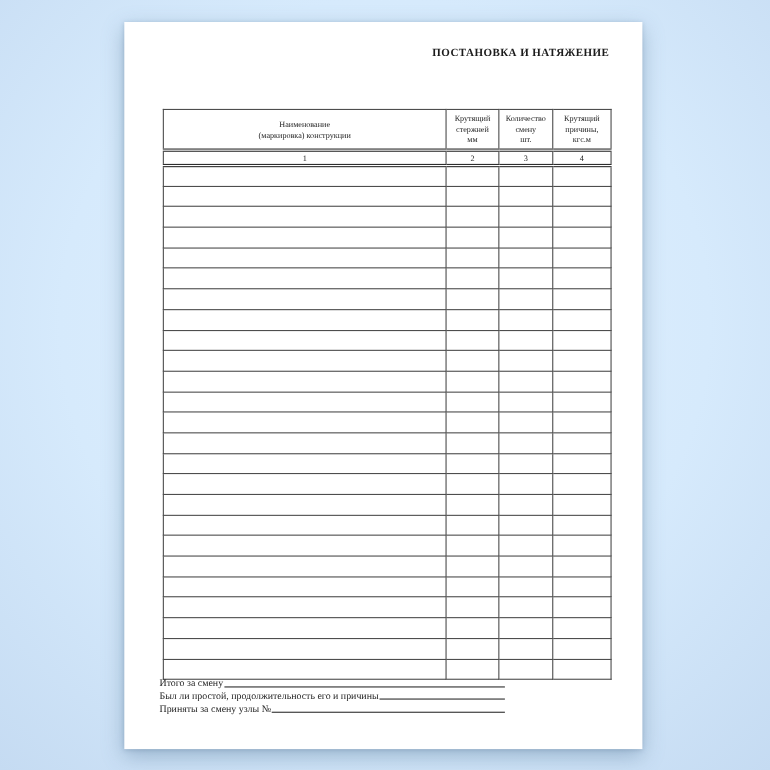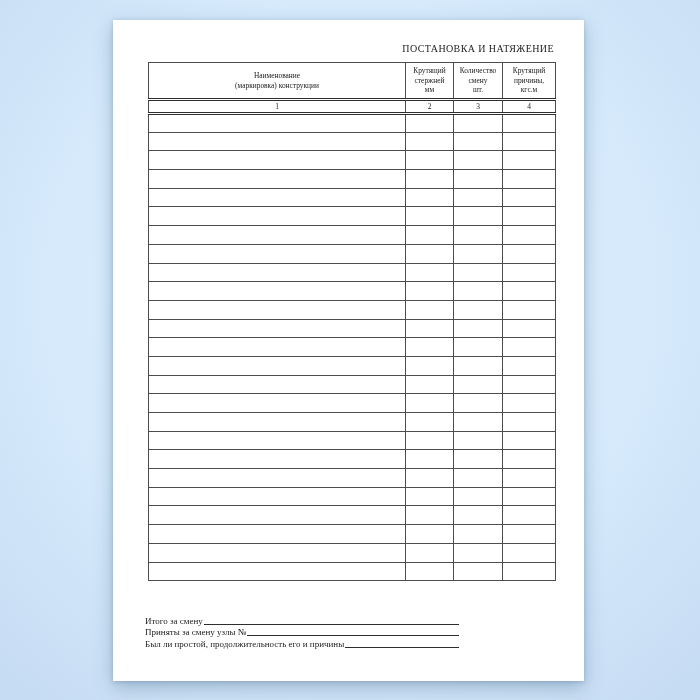--- a/index.html
+++ b/index.html
@@ -24,42 +24,42 @@
     left: 113px; top: 20px;
     width: 471px; height: 661px;
     background: var(--paper);
     box-shadow: 0 6px 18px rgba(92, 124, 156, 0.45), 0 1px 4px rgba(92, 124, 156, 0.35);
   }
 
   .title {
     position: absolute;
     top: 23px; right: 30px;
     font-size: 10px;
-    font-weight: normal;
+    font-weight: bold;
     letter-spacing: 0.4px;
     white-space: nowrap;
     color: var(--text);
   }
 
   table.form-table {
     position: absolute;
     left: 35px; top: 42px;
     width: 407px;
     border-collapse: collapse;
     table-layout: fixed;
   }
   col.c1 { width: 257px; }
   col.c2 { width: 48px; }
   col.c3 { width: 49px; }
   col.c4 { width: 53px; }
 
   .form-table th, .form-table td {
     border: 1px solid var(--border);
   }
-  .form-table { border: 1px solid var(--border_strong); }
+  .form-table { border: 1px solid var(--border_strong); margin-top: 37px; }
 
   tr.head-row th {
     height: 37px;
     padding: 1px 2px;
     font-weight: normal;
     font-size: 7.4px;
     line-height: 1.35;
     text-align: center;
     vertical-align: middle;
     white-space: pre-line;
@@ -290,23 +290,23 @@
           </tr>
         </tbody>
     </table>
 
     <div class="footer">
       <div class="fline">
         <span class="label">Итого за смену</span>
         <span class="fill"></span>
       </div>
       <div class="fline">
+        <span class="label">Был ли простой, продолжительность его и причины</span>
+        <span class="fill"></span>
+      </div>
+      <div class="fline">
         <span class="label">Приняты за смену узлы №</span>
         <span class="fill"></span>
       </div>
-      <div class="fline">
-        <span class="label">Был ли простой, продолжительность его и причины</span>
-        <span class="fill"></span>
-      </div>
     </div>
 
   </div>
 </div>
 
 </body></html>

